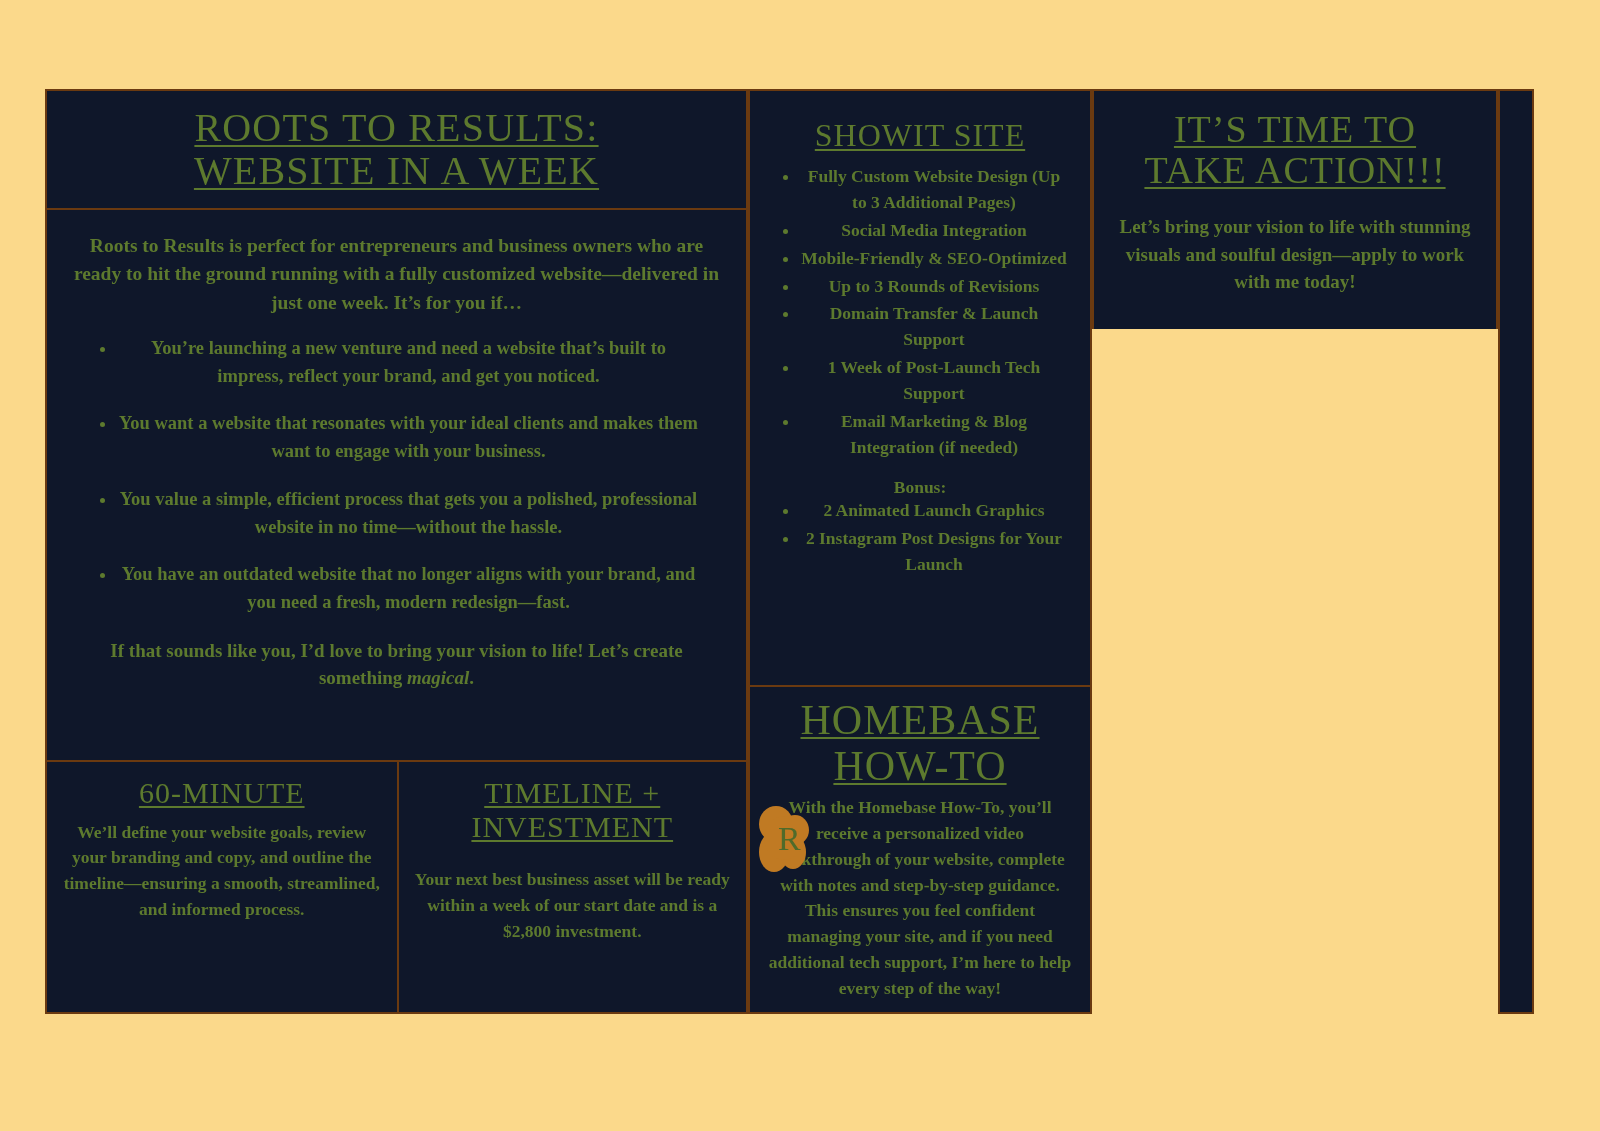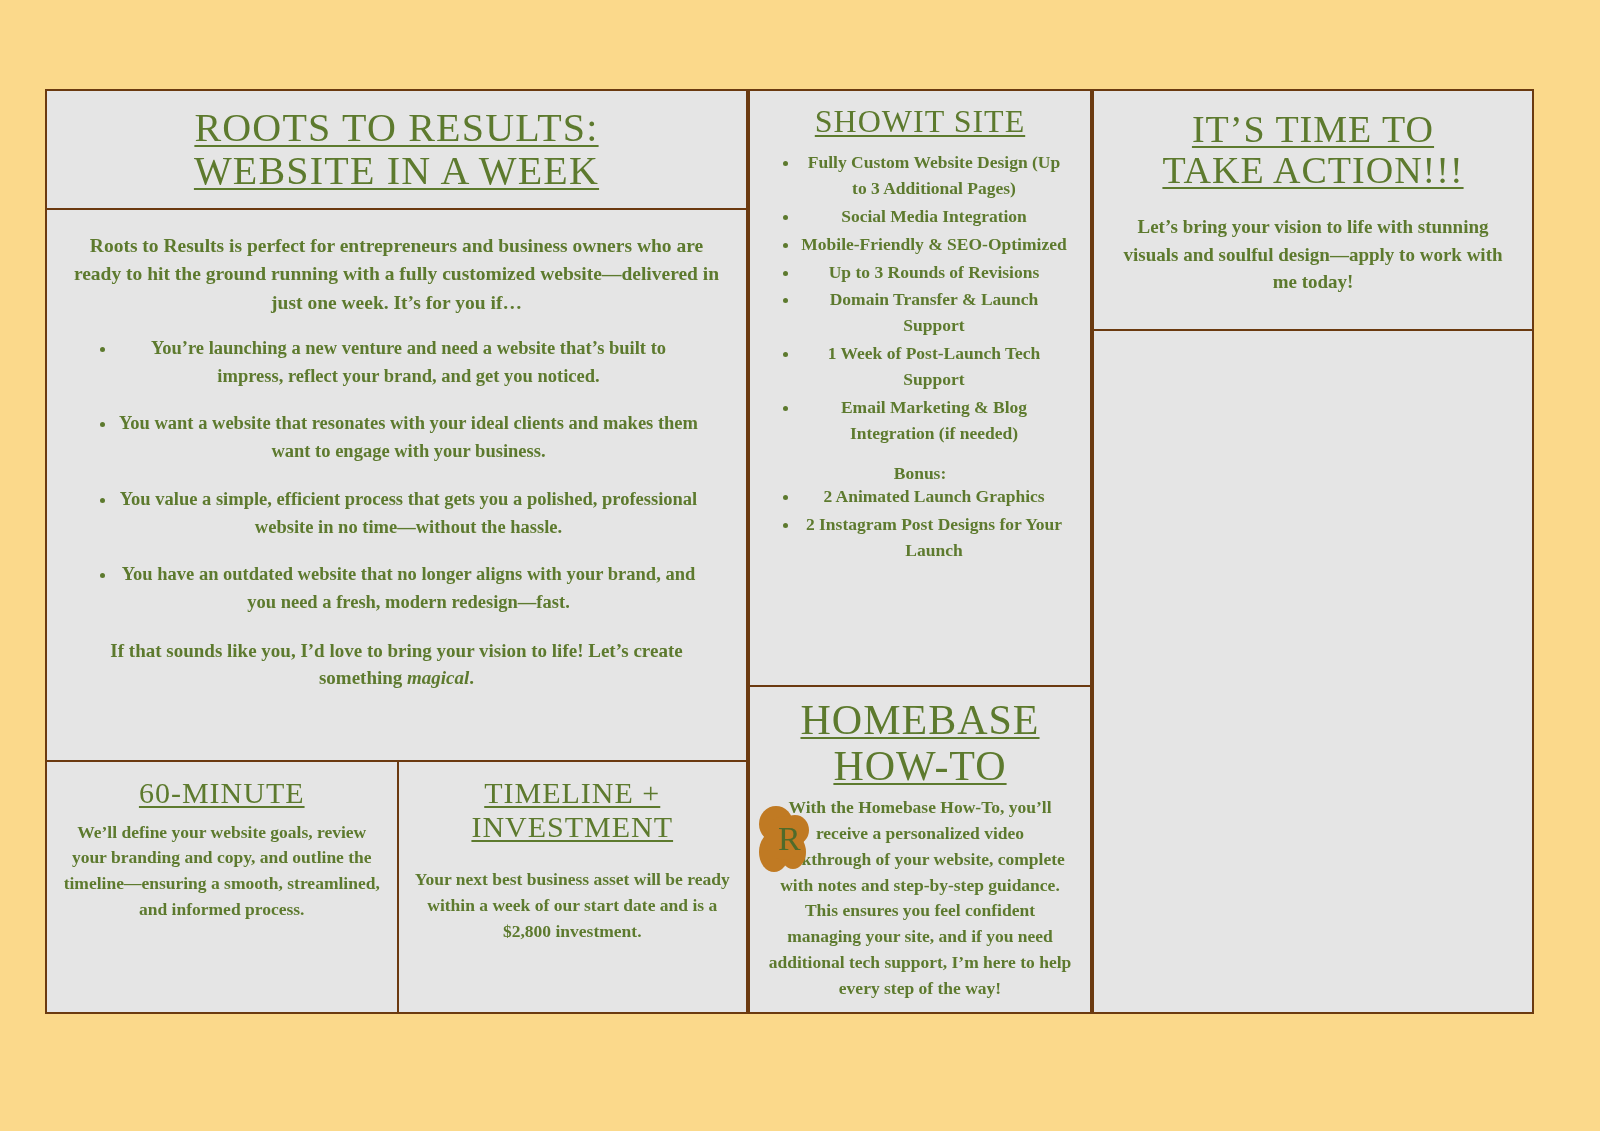--- a/index.html
+++ b/index.html
@@ -22,21 +22,21 @@
     width: 1489px;
     height: 925px;
     display: flex;
     flex-direction: row;
   }
   
   .cell {
     border: 2px solid #6b3a10;
     box-sizing: border-box;
     padding: 10px 16px;
-    background: #e5e5e5;
+    background: #0f172a;
   }
   
   .col-left {
     width: 703px;
     display: flex;
     flex-direction: column;
   }
   .left-title {
     height: 119px;
     display: flex;
@@ -120,21 +120,21 @@
   }
   .lb-cell.second .lb-text { padding-top: 14px; }
   
   .col-mid {
     width: 344px;
     display: flex;
     flex-direction: column;
   }
   .mid-top {
     height: 720px;
-    padding-top: 12px;
+    padding-top: 26px;
     border-bottom: none;
   }
   .mid-title {
     text-align: center;
     font-size: 32px;
     letter-spacing: 1px;
     text-decoration: underline;
     text-underline-offset: 3px;
     text-decoration-thickness: 2px;
     margin-bottom: 10px;
@@ -176,21 +176,20 @@
   .mid-b-text {
     font-weight: bold;
     font-size: 17.5px;
     line-height: 1.48;
     text-align: center;
   }
   
   .col-right {
     flex: 1;
     display: flex;
-    flex-direction: column;
   }
   .right-top {
     height: 240px;
     padding-top: 18px;
     border-bottom: none;
   }
   .right-title {
     text-align: center;
     font-size: 38px;
     line-height: 1.08;

